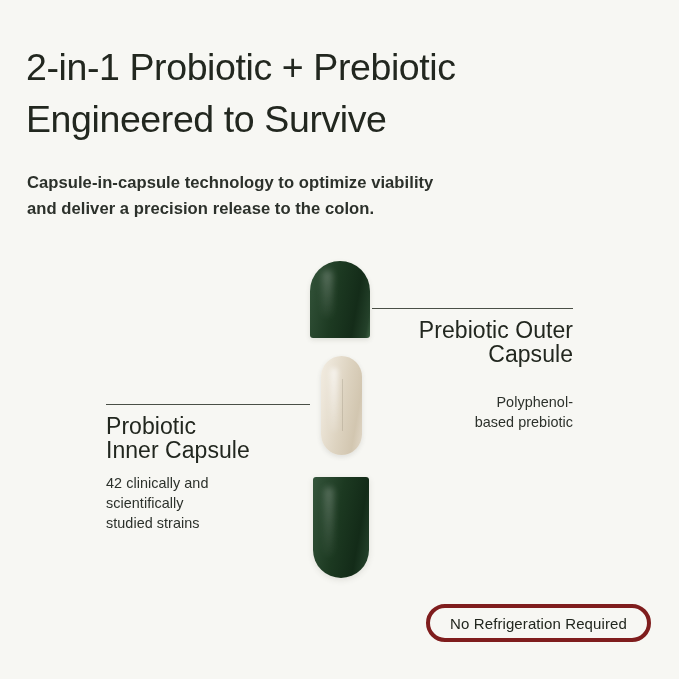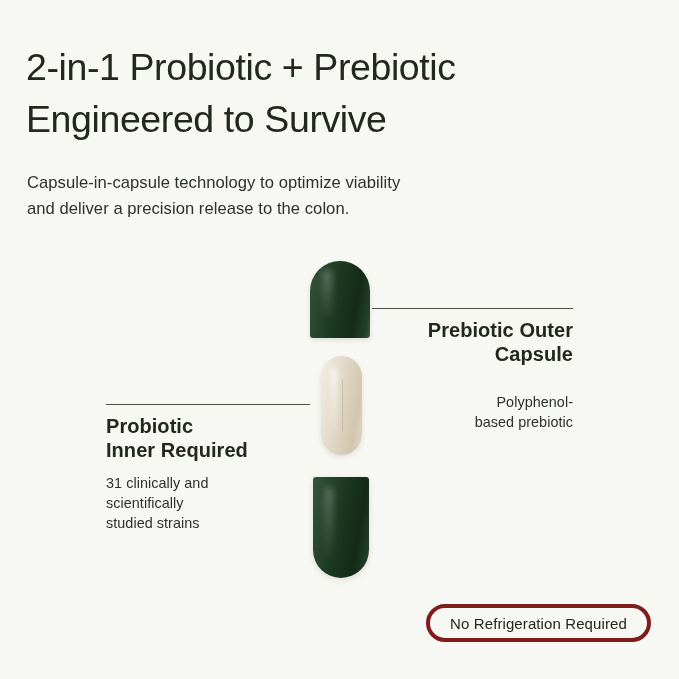--- a/index.html
+++ b/index.html
@@ -37,21 +37,21 @@
   }
   .subhead {
     position: absolute;
     left: 27px;
     top: 170px;
     width: 520px;
     font-size: 16.6px;
     line-height: 25.5px;
     letter-spacing: 0.05px;
     color: #2c312b;
-    font-weight: 400;
+    font-weight: 700;
     white-space: pre-line;
   }
 
   
   .capsule-group {
     position: absolute;
     left: 0;
     top: 0;
     width: 679px;
     height: 679px;
@@ -176,24 +176,24 @@
     text-align: right;
   }
   .callout-left {
     left: 106px;
     top: 414px;
     width: 230px;
     text-align: left;
   }
 
   .callout-title {
-    font-size: 20px;
+    font-size: 23px;
     line-height: 24px;
     color: #22271f;
-    font-weight: 700;
+    font-weight: 400;
     letter-spacing: 0.05px;
     white-space: pre-line;
   }
   .callout-sub {
     margin-top: 26px;
     font-size: 14.4px;
     line-height: 20px;
     color: #2c312b;
     font-weight: 400;
     letter-spacing: 0.05px;
@@ -246,22 +246,22 @@
     <div class="callout-title">Prebiotic Outer
 Capsule</div>
     <div class="callout-sub">Polyphenol-
 based prebiotic</div>
   </div>
 
   <div class="leader leader-left"></div>
 
   <div class="callout callout-left">
     <div class="callout-title">Probiotic
-Inner Required</div>
-    <div class="callout-sub">31 clinically and
+Inner Capsule</div>
+    <div class="callout-sub">42 clinically and
 scientifically
 studied strains</div>
   </div>
 
   <div class="badge">
     <span class="badge-label">No Refrigeration Required</span>
   </div>
 
 </div>
 

